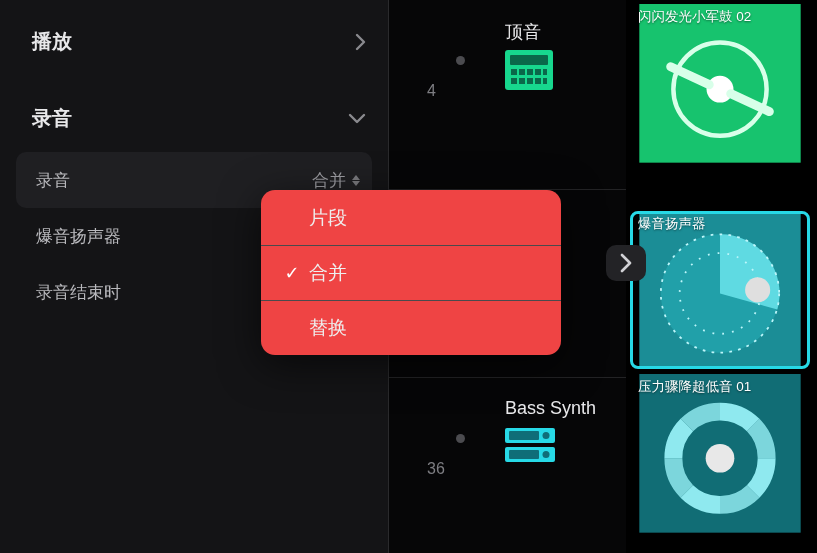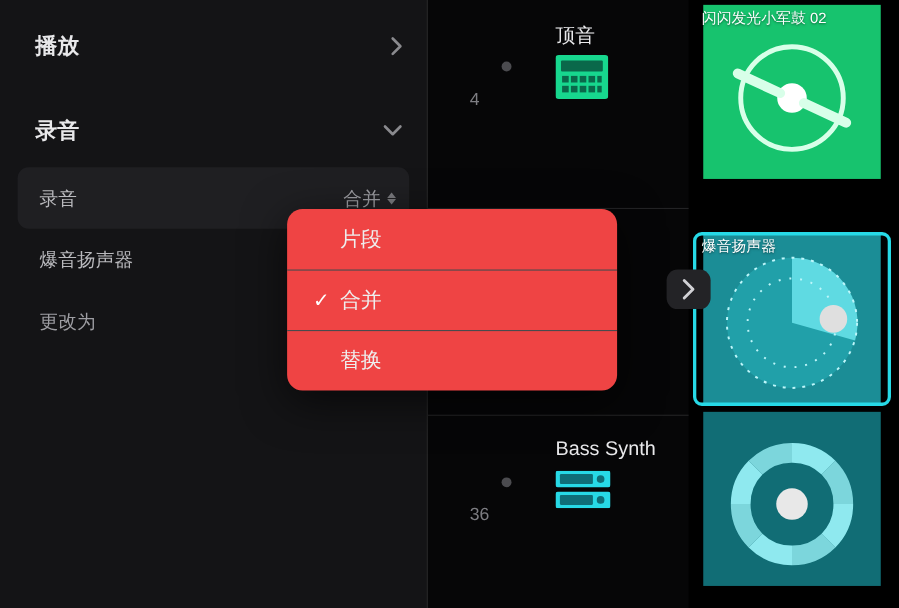--- a/index.html
+++ b/index.html
@@ -90,20 +90,21 @@
     </div>
 
     <div class="row">
       <span>爆音扬声器</span>
       <span class="value">
         <span>单</span>
       </span>
     </div>
 
     <div class="row">
+      <span>录音结束时</span>
       <span class="value">
         <span>更改为</span>
       </span>
     </div>
   </div>
 
   <div class="mid">
 
     <div class="track-block t1">
       <span class="track-name">顶音</span>
@@ -180,20 +181,21 @@
           </defs>
         <circle cx="90" cy="92" r="66" fill="#2ab7c2" opacity=".45"></circle>
         <path d="M90 92 L90 26 A66 66 0 0 1 154 110 Z" fill="#6fe8f0" opacity=".8"></path>
         <circle cx="90" cy="92" r="66" fill="none" stroke="#bdf6fa" stroke-width="2" stroke-dasharray="3 7"></circle>
         <circle cx="90" cy="92" r="45" fill="none" stroke="#bdf6fa" stroke-width="2" stroke-dasharray="2 9"></circle>
         <circle cx="132" cy="88" r="14" fill="#dfdfdf"></circle>
       </svg>
     </div>
 
     <div class="clip">
+      <span class="title">压力骤降超低音 01</span>
       <svg viewBox="0 0 180 177">
         <rect width="180" height="177" fill="#116d75"></rect>
         <g transform="translate(90 94)">
           <circle r="16" fill="#e8e8e8"></circle>
           <g fill="#8fe9ef">
             <path d="M0 -62 A62 62 0 0 1 44 -44 L30 -30 A42 42 0 0 0 0 -42 Z"></path>
             <path d="M44 -44 A62 62 0 0 1 62 0 L42 0 A42 42 0 0 0 30 -30 Z" opacity=".85"></path>
             <path d="M62 0 A62 62 0 0 1 44 44 L30 30 A42 42 0 0 0 42 0 Z"></path>
             <path d="M44 44 A62 62 0 0 1 0 62 L0 42 A42 42 0 0 0 30 30 Z" opacity=".85"></path>
             <path d="M0 62 A62 62 0 0 1 -44 44 L-30 30 A42 42 0 0 0 0 42 Z"></path>

